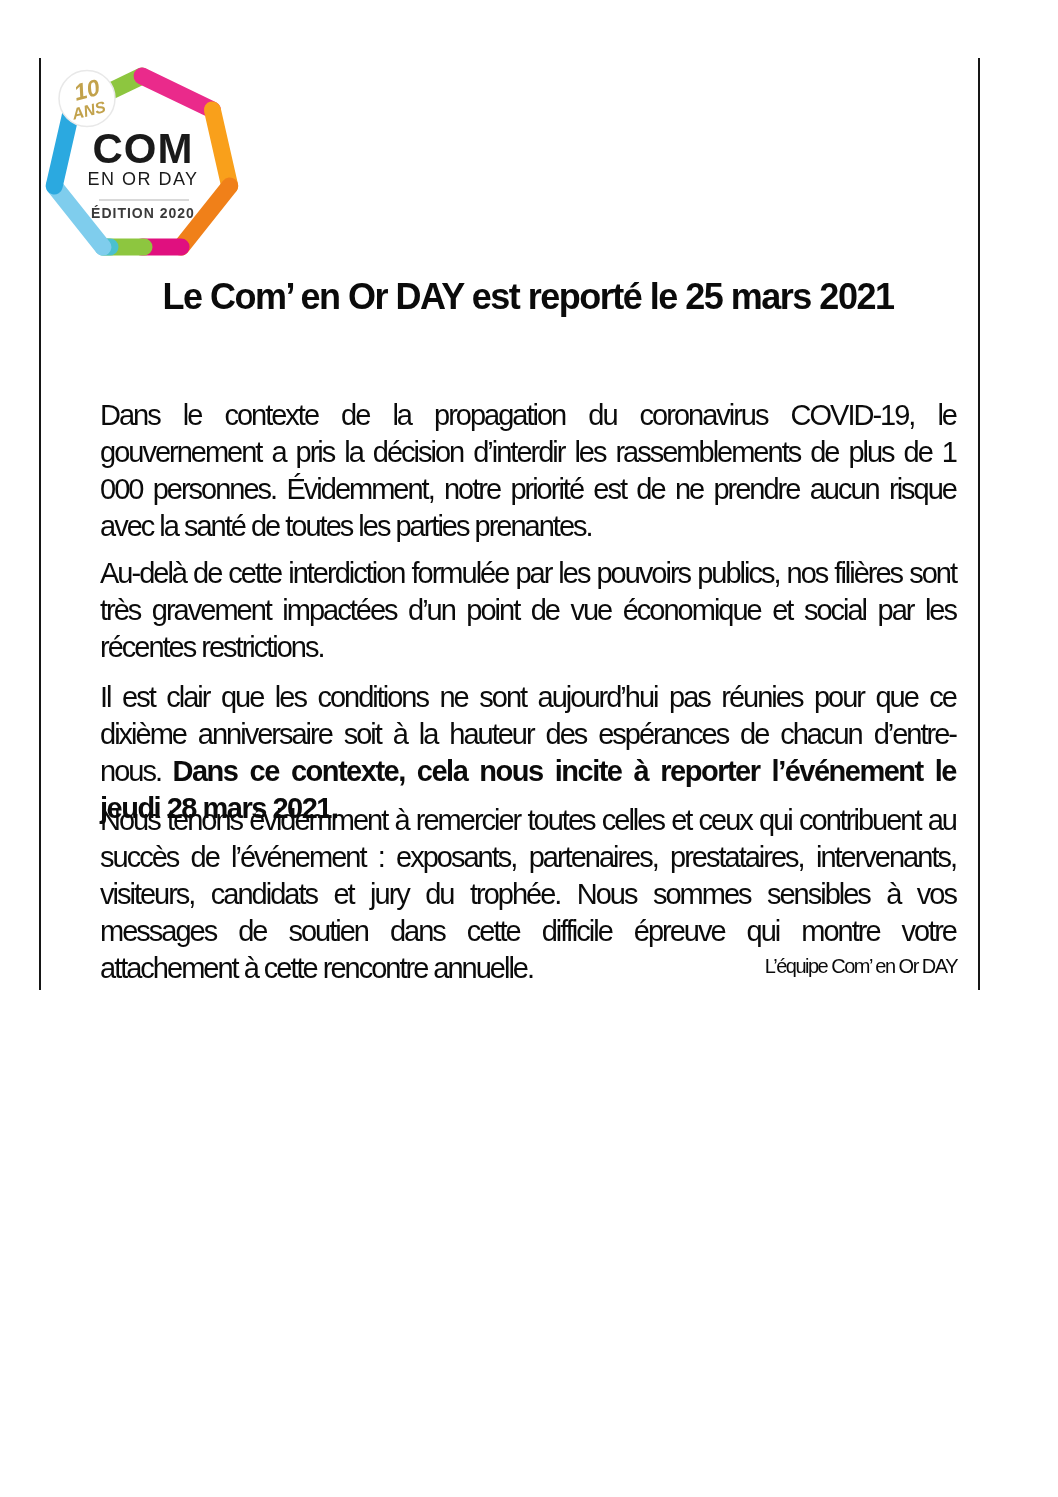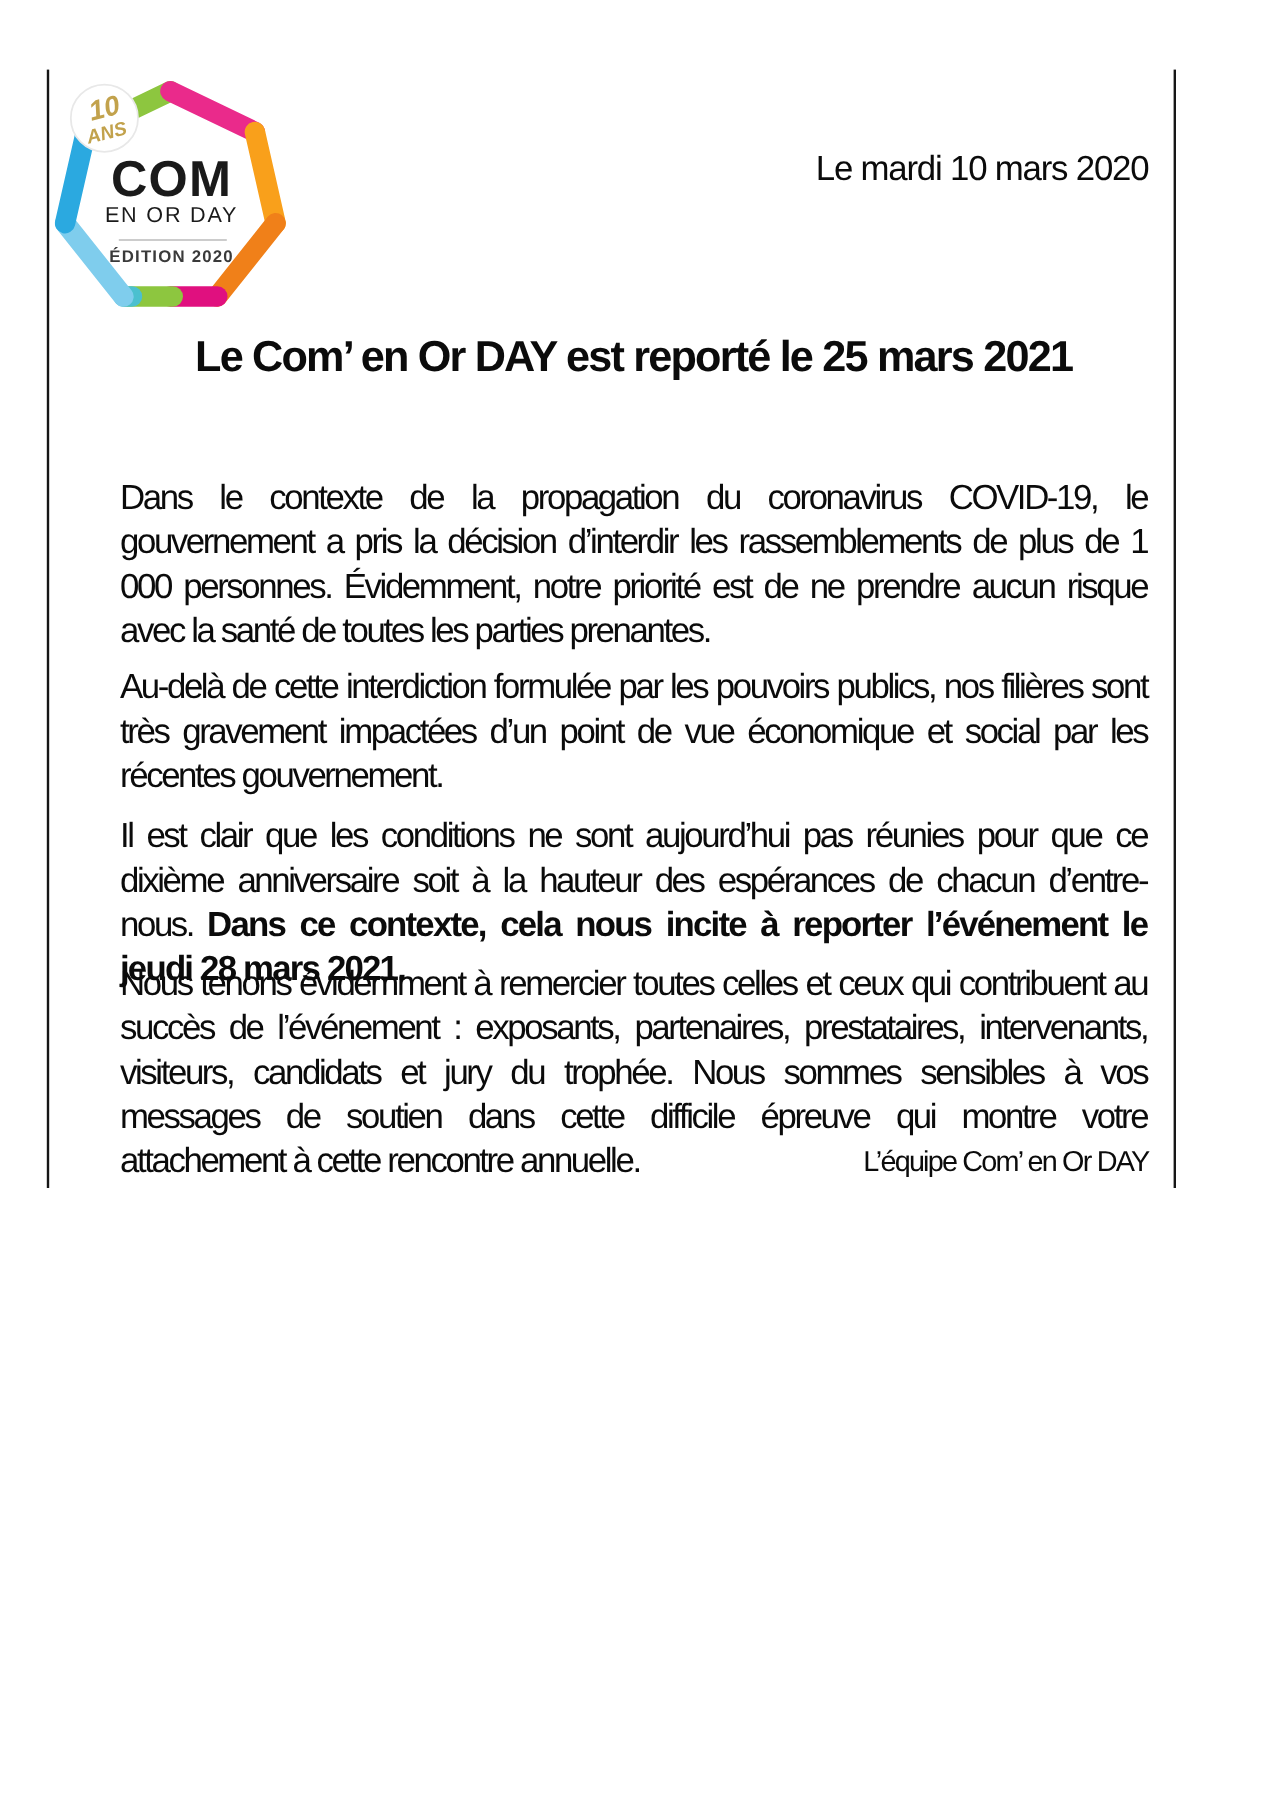--- a/index.html
+++ b/index.html
@@ -27,21 +27,21 @@
     font-size:29px;line-height:37px;letter-spacing:-2px;
     text-align:justify;
   }
   .p1{top:368px;}
   .p2{top:526px;}
   .p3{top:650px;}
   .p4{top:773px;}
   .para b{letter-spacing:-1.5px;}
   .signature{
     position:absolute;top:955px;right:101px;text-align:right;
-    font-size:24px;letter-spacing:-1.5px;white-space:nowrap;
+    font-size:20px;letter-spacing:-1.5px;white-space:nowrap;
   }
   svg text{font-family:"Liberation Sans","DejaVu Sans",sans-serif;}
 </style>
 </head>
 <body>
 
 <div class="frame"></div>
 
 <div class="logo">
   <svg width="204" height="200" viewBox="0 0 204 200">
@@ -65,26 +65,25 @@
 
     <circle cx="43" cy="36.5" r="28" fill="#ffffff" stroke-width="1.5" stroke="#e8e8e8"></circle>
     <g transform="rotate(-14 43 37)">
       <text x="45" y="36" text-anchor="middle" font-size="23" font-weight="bold" font-style="italic" fill="#c2a24c">10</text>
       <text x="42" y="54" text-anchor="middle" font-size="16" font-weight="bold" font-style="italic" fill="#c2a24c">ANS</text>
     </g>
   </svg>
 </div>
 
 <div class="header-block">
-  <div>Le mardi 10 mars 2020</div>
 </div>
 
 <div class="doc-title">Le Com’ en Or DAY est reporté le 25 mars 2021</div>
 
 <p class="para p1">Dans le contexte de la propagation du coronavirus COVID-19, le gouvernement a pris la décision d’interdir les rassemblements de plus de 1 000 personnes. Évidemment, notre priorité est de ne prendre aucun risque avec la santé de toutes les parties prenantes.</p>
 
-<p class="para p2">Au-delà de cette interdiction formulée par les pouvoirs publics, nos filières sont très gravement impactées d’un point de vue économique et social par les récentes gouvernement.</p>
+<p class="para p2">Au-delà de cette interdiction formulée par les pouvoirs publics, nos filières sont très gravement impactées d’un point de vue économique et social par les récentes restrictions.</p>
 
 <p class="para p3"><span>Il est clair que les conditions ne sont aujourd’hui pas réunies pour que ce dixième anniversaire soit à la hauteur des espérances de chacun d’entre-nous. </span><b>Dans ce contexte, cela nous incite à reporter l’événement le jeudi 28 mars 2021.</b></p>
 
 <p class="para p4">Nous tenons évidemment à remercier toutes celles et ceux qui contribuent au succès de l’événement : exposants, partenaires, prestataires, intervenants, visiteurs, candidats et jury du trophée. Nous sommes sensibles à vos messages de soutien dans cette difficile épreuve qui montre votre attachement à cette rencontre annuelle.</p>
 
 <div class="signature">L’équipe Com’ en Or DAY</div>
 
 </body></html>

